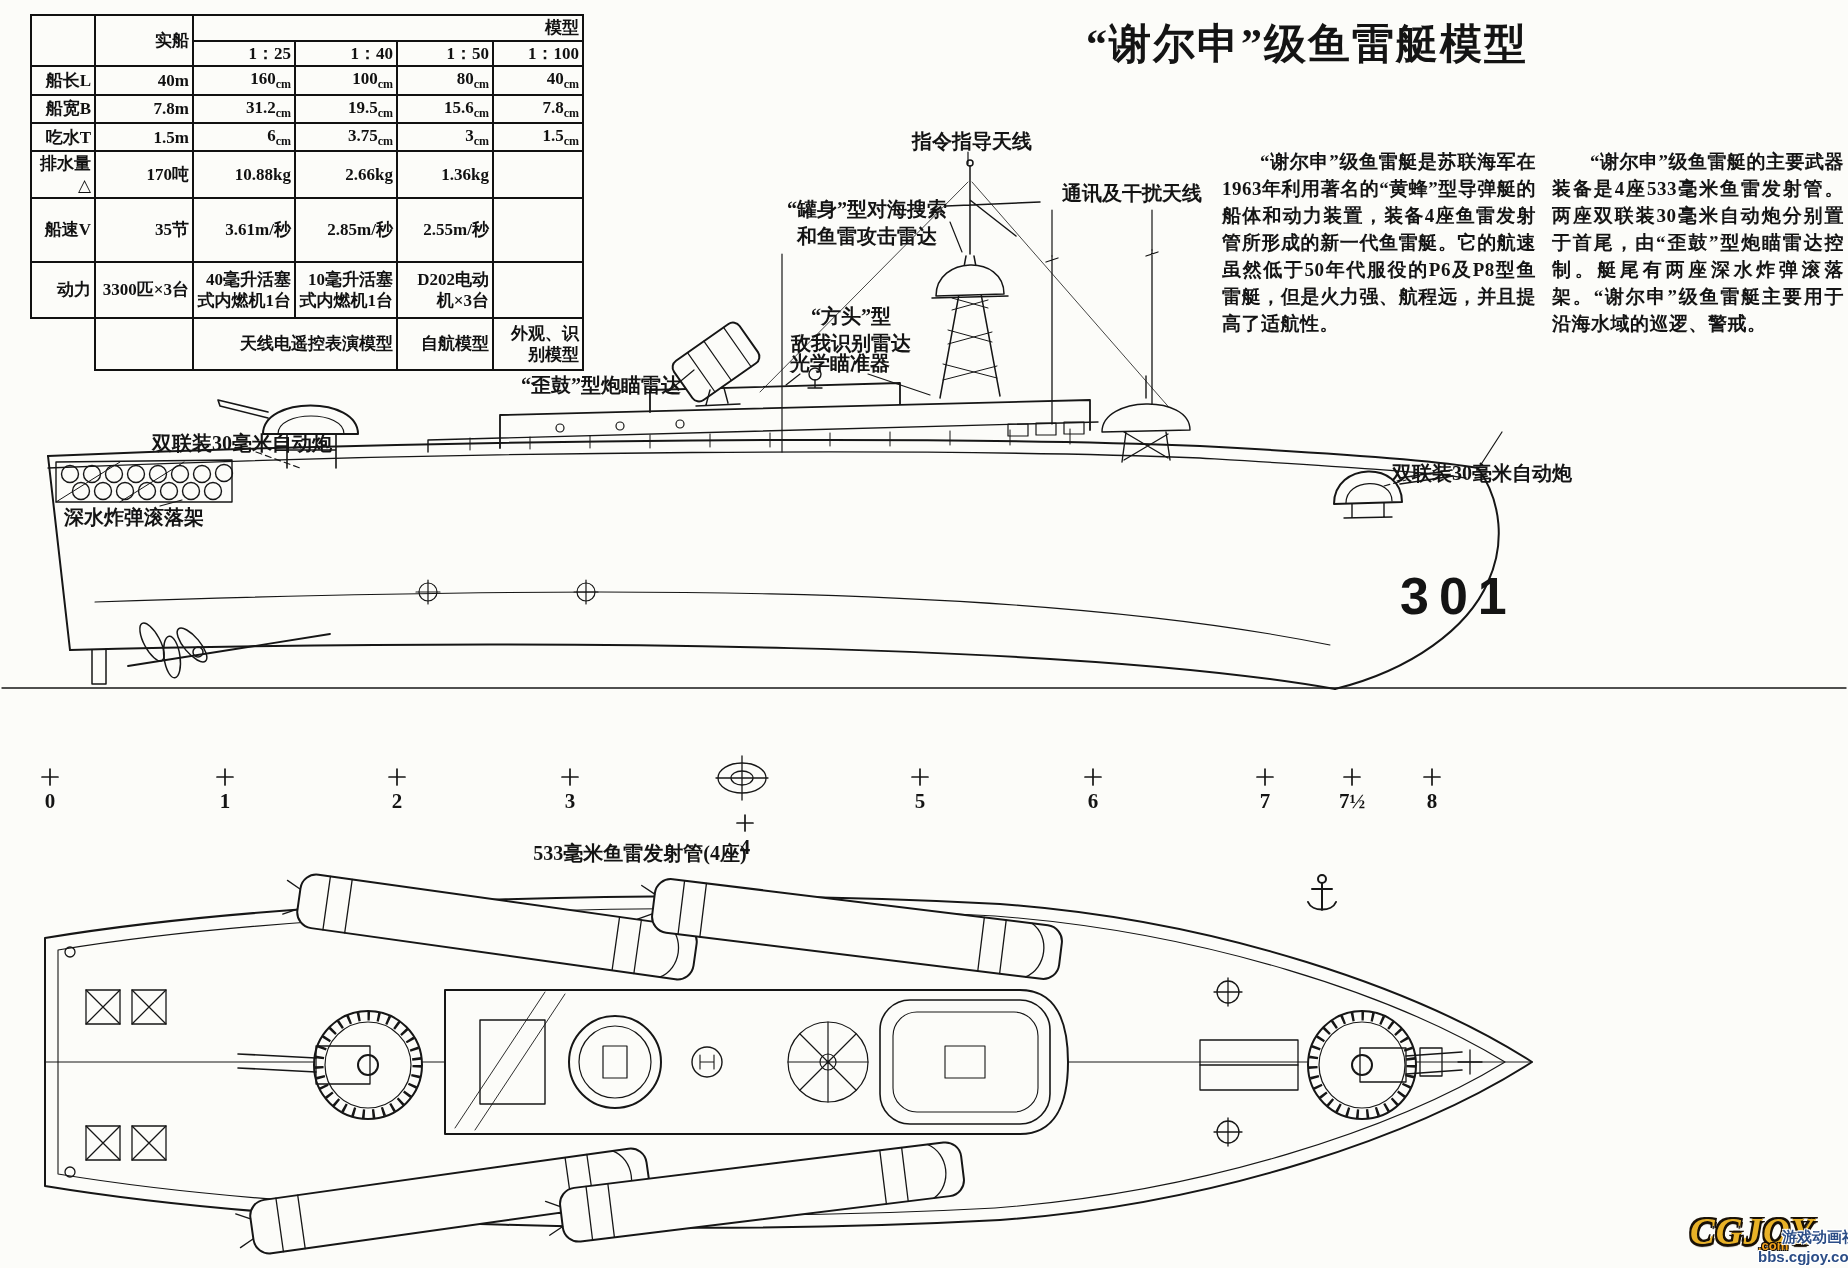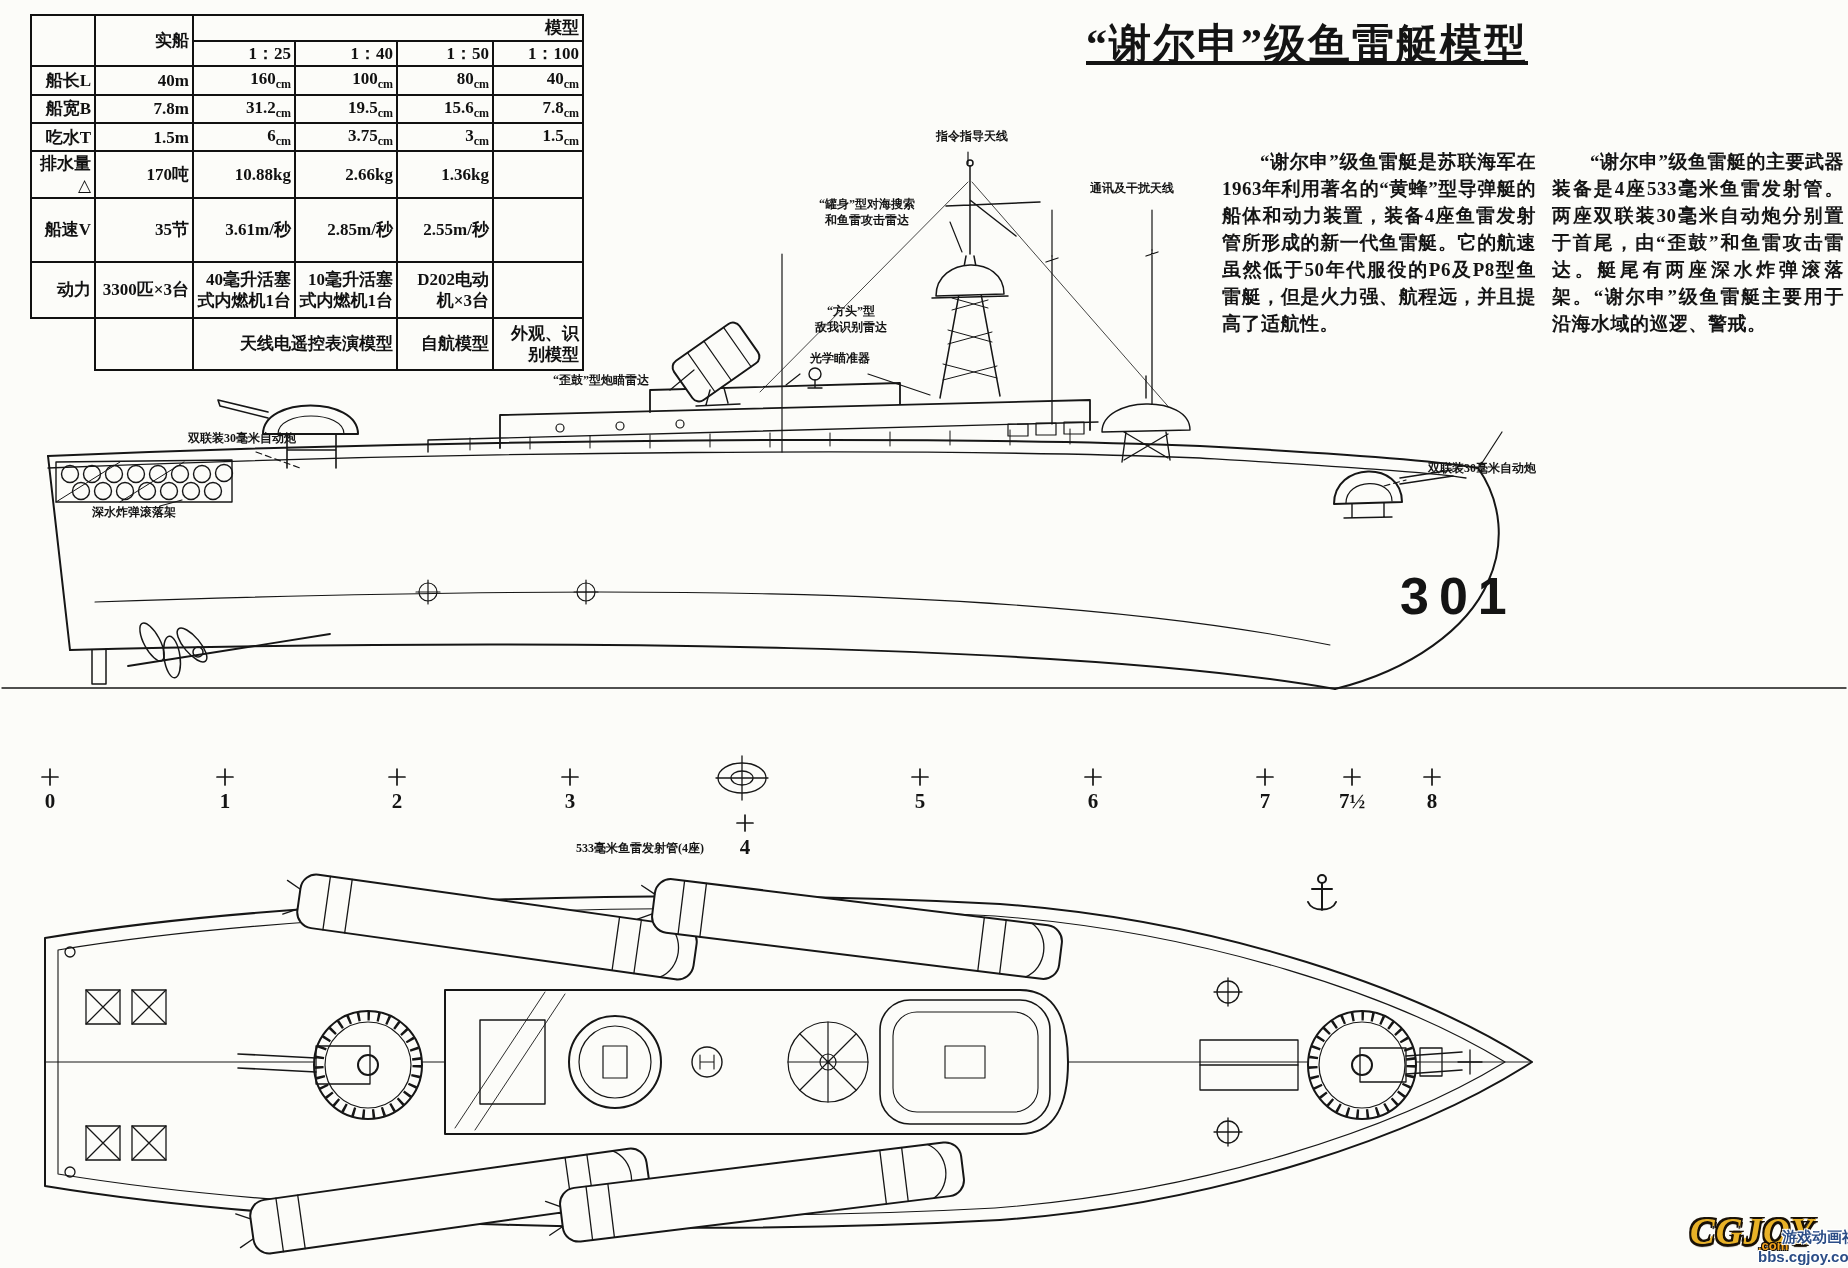--- a/index.html
+++ b/index.html
@@ -6,27 +6,27 @@
   #page{position:relative;width:1848px;height:1268px;background:#fcfcf9;overflow:hidden;
         font-family:"Liberation Serif","DejaVu Serif",serif;color:#141414;}
   
   #spec-table{position:absolute;left:30px;top:14px;border-collapse:collapse;
               font-size:17px;font-weight:700;text-align:right;color:#111;}
   #spec-table td{border:2px solid #111;padding:1px 3px;line-height:1.25;}
   #spec-table td.noborder{border:none;}
   #spec-table sub{font-size:12px;}
   
   #main-title{position:absolute;left:1086px;top:16px;font-size:42px;font-weight:900;
-              letter-spacing:2px;white-space:nowrap;text-decoration:underline;}
+              letter-spacing:2px;white-space:nowrap;}
   .para{position:absolute;font-size:19px;font-weight:700;line-height:27px;
         text-align:justify;text-indent:2em;letter-spacing:0.5px;}
   #para-1{left:1222px;top:148px;width:314px;}
   #para-2{left:1552px;top:148px;width:292px;}
   
-  .callout{position:absolute;font-size:12px;font-weight:700;text-align:center;
+  .callout{position:absolute;font-size:20px;font-weight:700;text-align:center;
            white-space:pre-line;line-height:1.35;}
   
   #hull-number{position:absolute;left:1400px;top:566px;font-size:52px;font-weight:700;
                letter-spacing:10px;font-family:"Liberation Sans","DejaVu Sans",sans-serif;}
   
   .ruler-num{position:absolute;transform:translateX(-50%);font-size:21px;font-weight:700;}
   
   #art{position:absolute;left:0;top:0;}
   
   #watermark{position:absolute;left:1688px;top:1208px;width:160px;height:60px;}
@@ -382,21 +382,21 @@
           <td colspan="2">天线电遥控表演模型</td>
           <td>自航模型</td>
           <td>外观、识别模型</td>
         </tr>
       </tbody>
     </table>
 
   <div id="main-title">“谢尔申”级鱼雷艇模型</div>
 
   <div id="para-1" class="para">“谢尔申”级鱼雷艇是苏联海军在1963年利用著名的“黄蜂”型导弹艇的船体和动力装置，装备4座鱼雷发射管所形成的新一代鱼雷艇。它的航速虽然低于50年代服役的P6及P8型鱼雷艇，但是火力强、航程远，并且提高了适航性。</div>
-  <div id="para-2" class="para">“谢尔申”级鱼雷艇的主要武器装备是4座533毫米鱼雷发射管。两座双联装30毫米自动炮分别置于首尾，由“歪鼓”和鱼雷攻击雷达。艇尾有两座深水炸弹滚落架。“谢尔申”级鱼雷艇主要用于沿海水域的巡逻、警戒。</div>
+  <div id="para-2" class="para">“谢尔申”级鱼雷艇的主要武器装备是4座533毫米鱼雷发射管。两座双联装30毫米自动炮分别置于首尾，由“歪鼓”型炮瞄雷达控制。艇尾有两座深水炸弹滚落架。“谢尔申”级鱼雷艇主要用于沿海水域的巡逻、警戒。</div>
 
   <div id="hull-number">301</div>
 
   <div id="callouts">
       <div class="callout" style="left: 902px; top: 128px; width: 140px;">指令指导天线</div>
       <div class="callout" style="left: 1052px; top: 180px; width: 160px;">通讯及干扰天线</div>
       <div class="callout" style="left: 778px; top: 196px; width: 178px;">“罐身”型对海搜索
 和鱼雷攻击雷达</div>
       <div class="callout" style="left: 788px; top: 283px; width: 126px; margin-top: 20px;">“方头”型
 敌我识别雷达</div>

